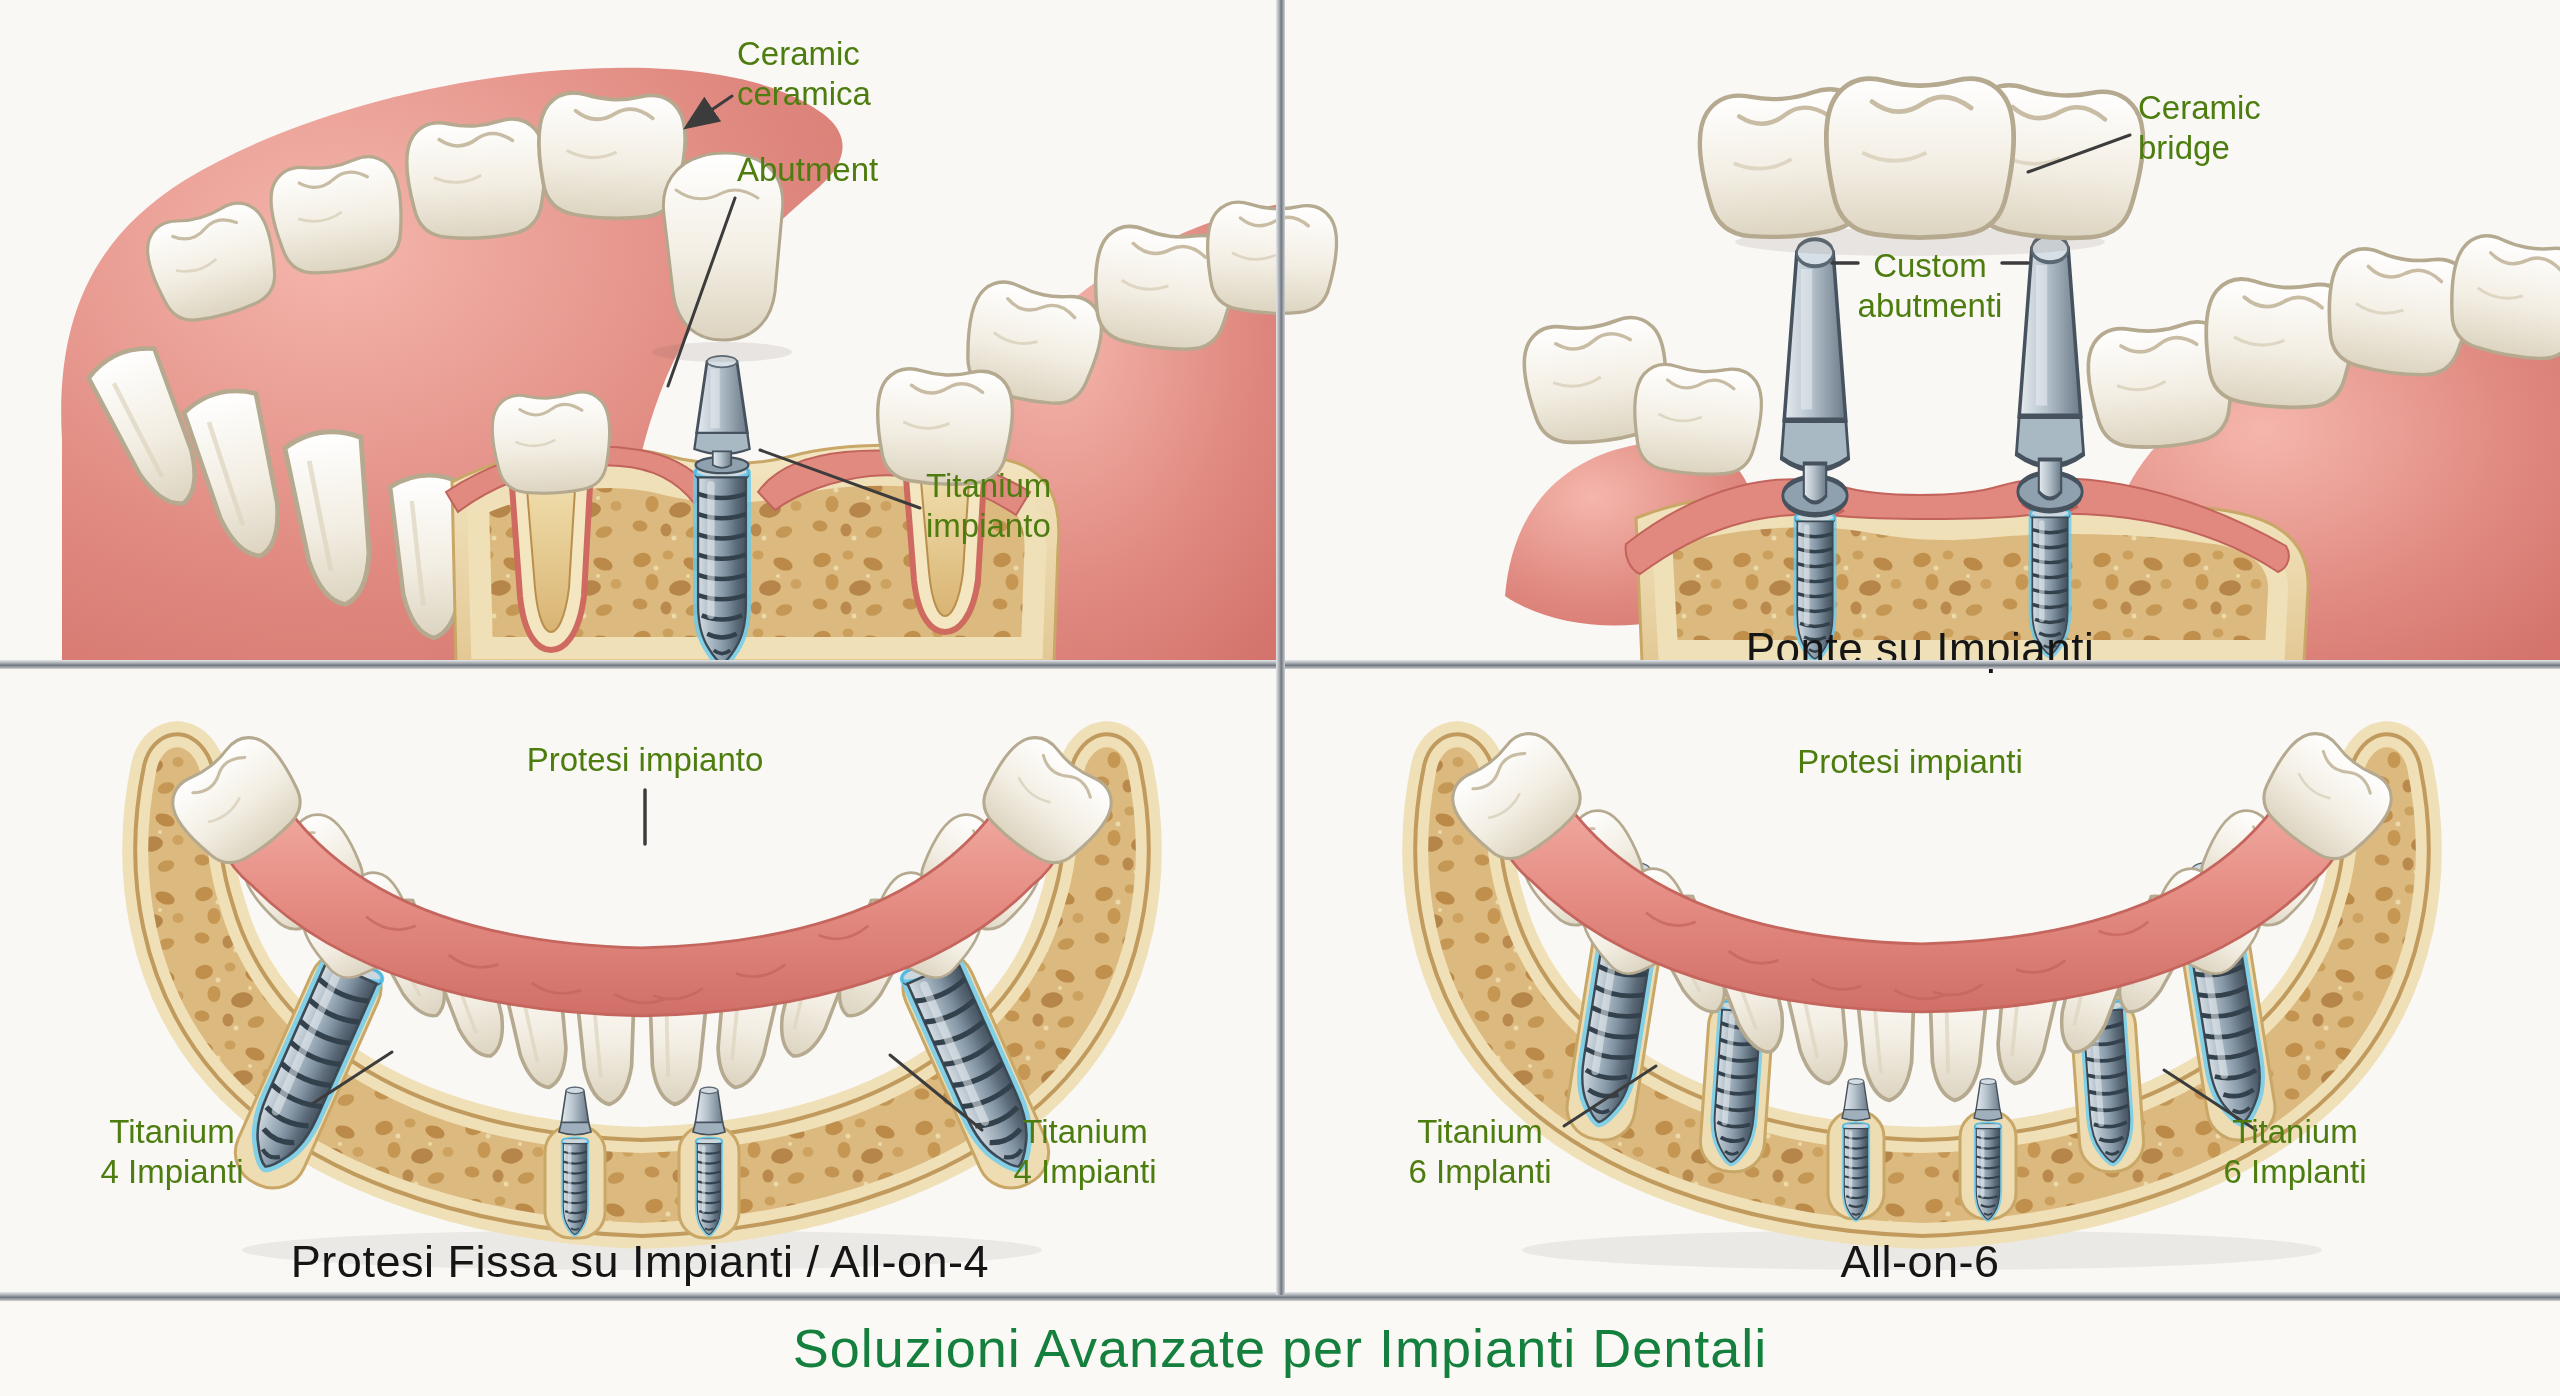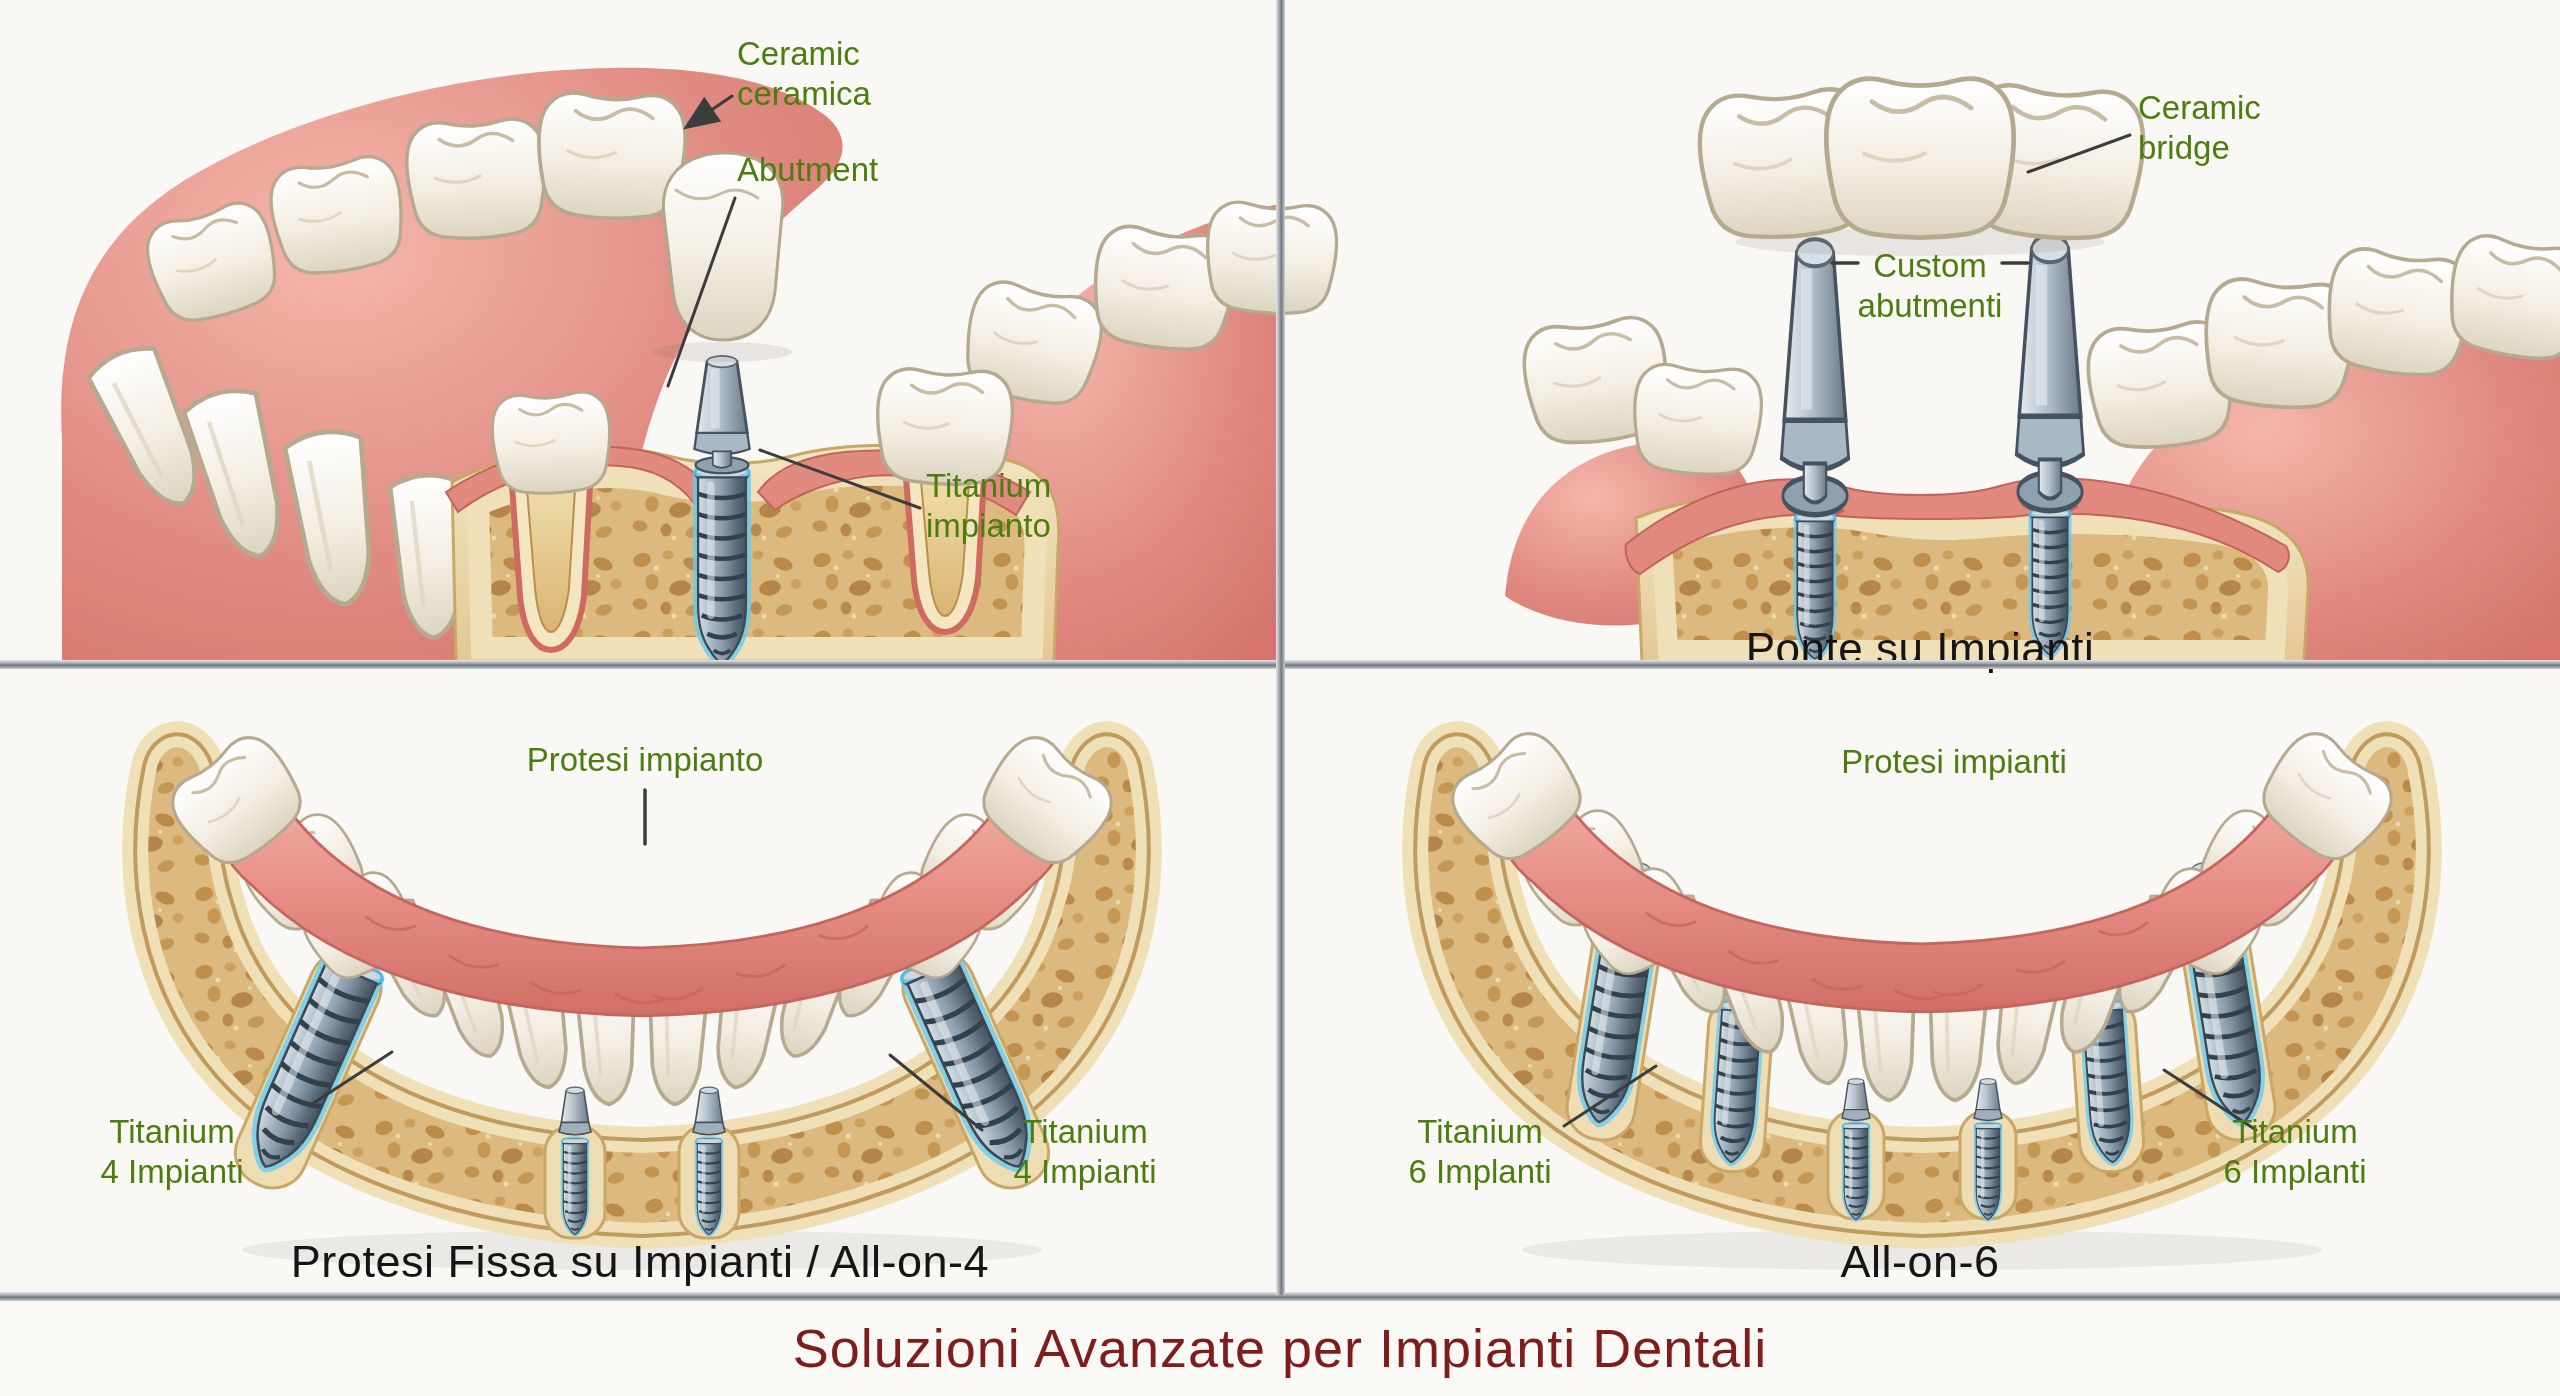--- a/index.html
+++ b/index.html
@@ -6,21 +6,21 @@
   .stage{position:relative;width:2560px;height:1396px;background:#f9f8f5;overflow:hidden;
          font-family:"Liberation Sans",sans-serif;}
   svg.art{position:absolute;left:0;top:0;}
   .lbl{position:absolute;font-size:33px;line-height:1.22;color:#4d7c0f;white-space:pre-line;}
   .lbl.center{transform:translateX(-50%);text-align:center;}
   .caption{position:absolute;width:1280px;text-align:center;font-size:44px;color:#151515;
            letter-spacing:0.5px;}
   .caption.bottom{font-size:45px;}
   .banner{position:absolute;left:0;top:1303px;width:2560px;height:93px;background:#faf9f6;}
   .banner-title{position:absolute;left:0;top:14px;width:2560px;text-align:center;font-size:54px;
-                color:#7f1d1d;letter-spacing:1px;}
+                color:#15803d;letter-spacing:1px;}
   .divider-h{position:absolute;left:0;width:2560px;height:9px;
              background:linear-gradient(to bottom,#e6e7e9,#9aa0a7 42%,#70767e 58%,#ced1d4);}
   .divider-v{position:absolute;top:0;left:1276px;width:9px;height:1295px;
              background:linear-gradient(to right,#e6e7e9,#9aa0a7 42%,#70767e 58%,#ced1d4);}
 </style>
 </head>
 <body>
 
 <div class="stage">
 
@@ -332,21 +332,21 @@
 bridge</div>
 <div class="lbl center" style="left:1930px;top:246px;text-align:center;">Custom
 abutmenti</div>
 
 <div class="lbl center" style="left:645px;top:740px;">Protesi impianto</div>
 <div class="lbl center" style="left:172px;top:1112px;">Titanium
 4 Impianti</div>
 <div class="lbl center" style="left:1085px;top:1112px;">Titanium
 4 Impianti</div>
 
-<div class="lbl center" style="left:1910px;top:742px;margin-left:44px;">Protesi impianti</div>
+<div class="lbl center" style="left:1910px;top:742px;">Protesi impianti</div>
 <div class="lbl center" style="left:1480px;top:1112px;">Titanium
 6 Implanti</div>
 <div class="lbl center" style="left:2295px;top:1112px;">Titanium
 6 Implanti</div>
 
 <div class="caption" style="left:1280px;top:585px;margin-top:39px;">Ponte su Impianti</div>
 <div class="caption bottom" style="left:0;top:1236px;">Protesi Fissa su Impianti / All-on-4</div>
 <div class="caption bottom" style="left:1280px;top:1236px;">All-on-6</div>
 
 <div class="divider-h" style="top:660px;"></div>

